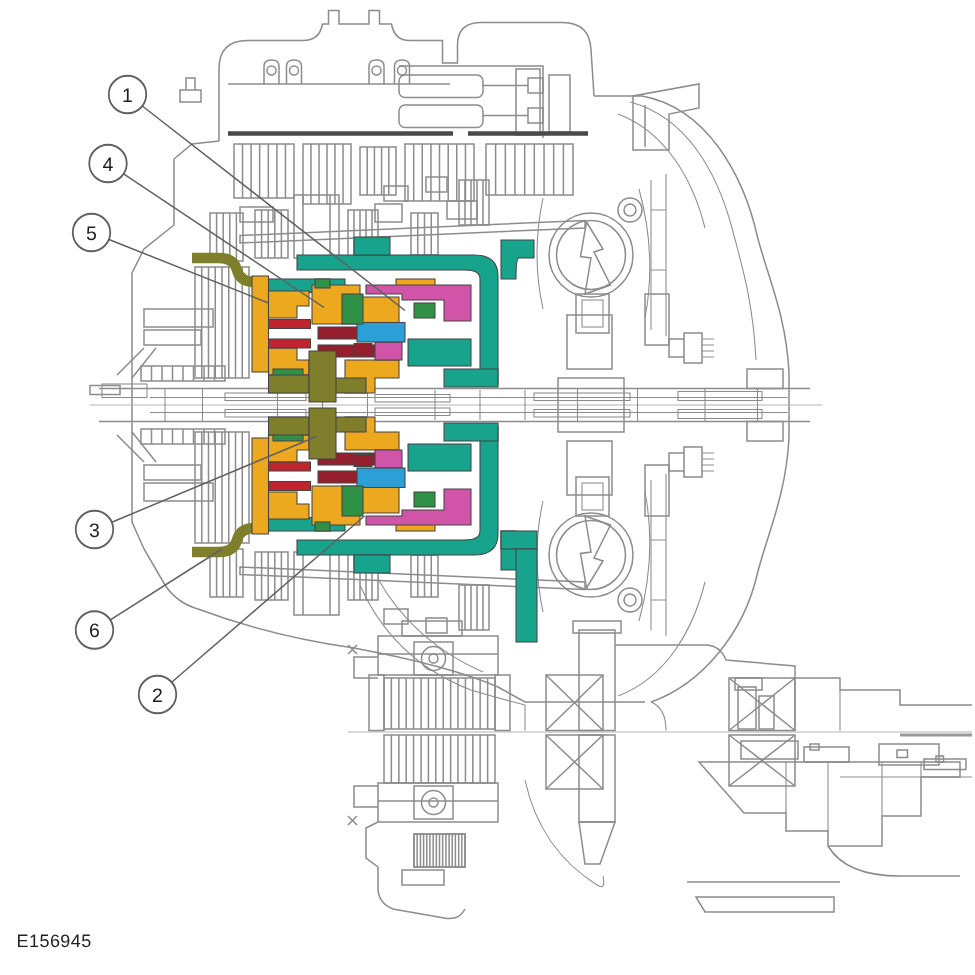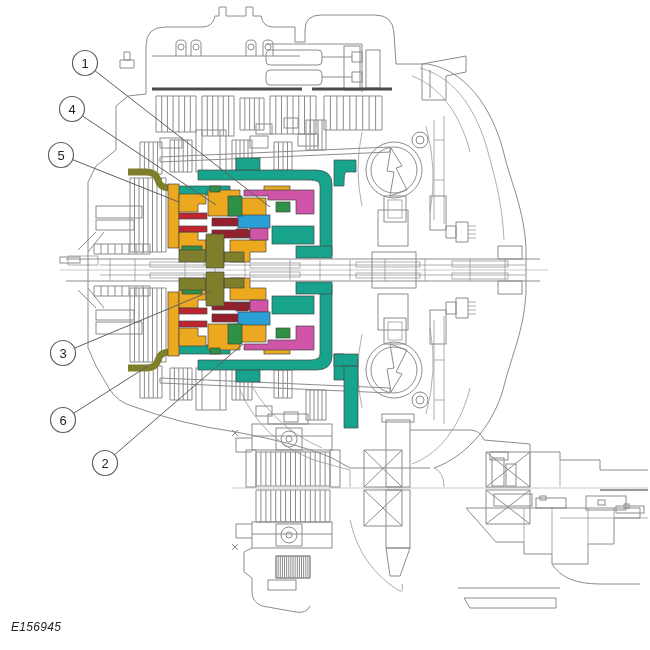--- a/index.html
+++ b/index.html
@@ -15,21 +15,21 @@
   .fill-yellow{fill:var(--yellow);stroke:var(--edge);stroke-width:.7;}
   .fill-magenta{fill:var(--magenta);stroke:var(--edge);stroke-width:.7;}
   .fill-red{fill:var(--red);stroke:var(--edge);stroke-width:.7;}
   .fill-crimson{fill:var(--crimson);stroke:var(--edge);stroke-width:.7;}
   .fill-blue{fill:var(--blue);stroke:var(--edge);stroke-width:.7;}
   .fill-green{fill:var(--green);stroke:var(--edge);stroke-width:.7;}
   .fill-olive{fill:var(--olive);stroke:var(--edge);stroke-width:.7;}
   .band-olive{fill:none;stroke:var(--olive);stroke-width:7;}
   .graybar{fill:#b9b9b9;stroke:none;}
   .spk{fill:#555;stroke:none;}
-  #figcode{position:absolute;left:11px;top:620px;font-size:12px;color:#222;letter-spacing:.3px;font-style:italic;}
+  #figcode{position:absolute;left:11px;top:620px;font-size:12px;color:#222;letter-spacing:.3px;}
 </style>
 </head>
 <body>
 
 <div id="stage">
 <svg width="650" height="650" viewBox="0 0 650 650">
 
   <g class="ln">
 
     <path d="M146,94 V46 Q146,27 165,27 H202 Q213,27 215,16 H219 V7 H226 V16 H246 V7 H253 V16 H261 Q263,27 273,27 H295 V42 H305 V30 Q305,15 321,15 H375 Q393,15 394,33 L396,64"></path>

